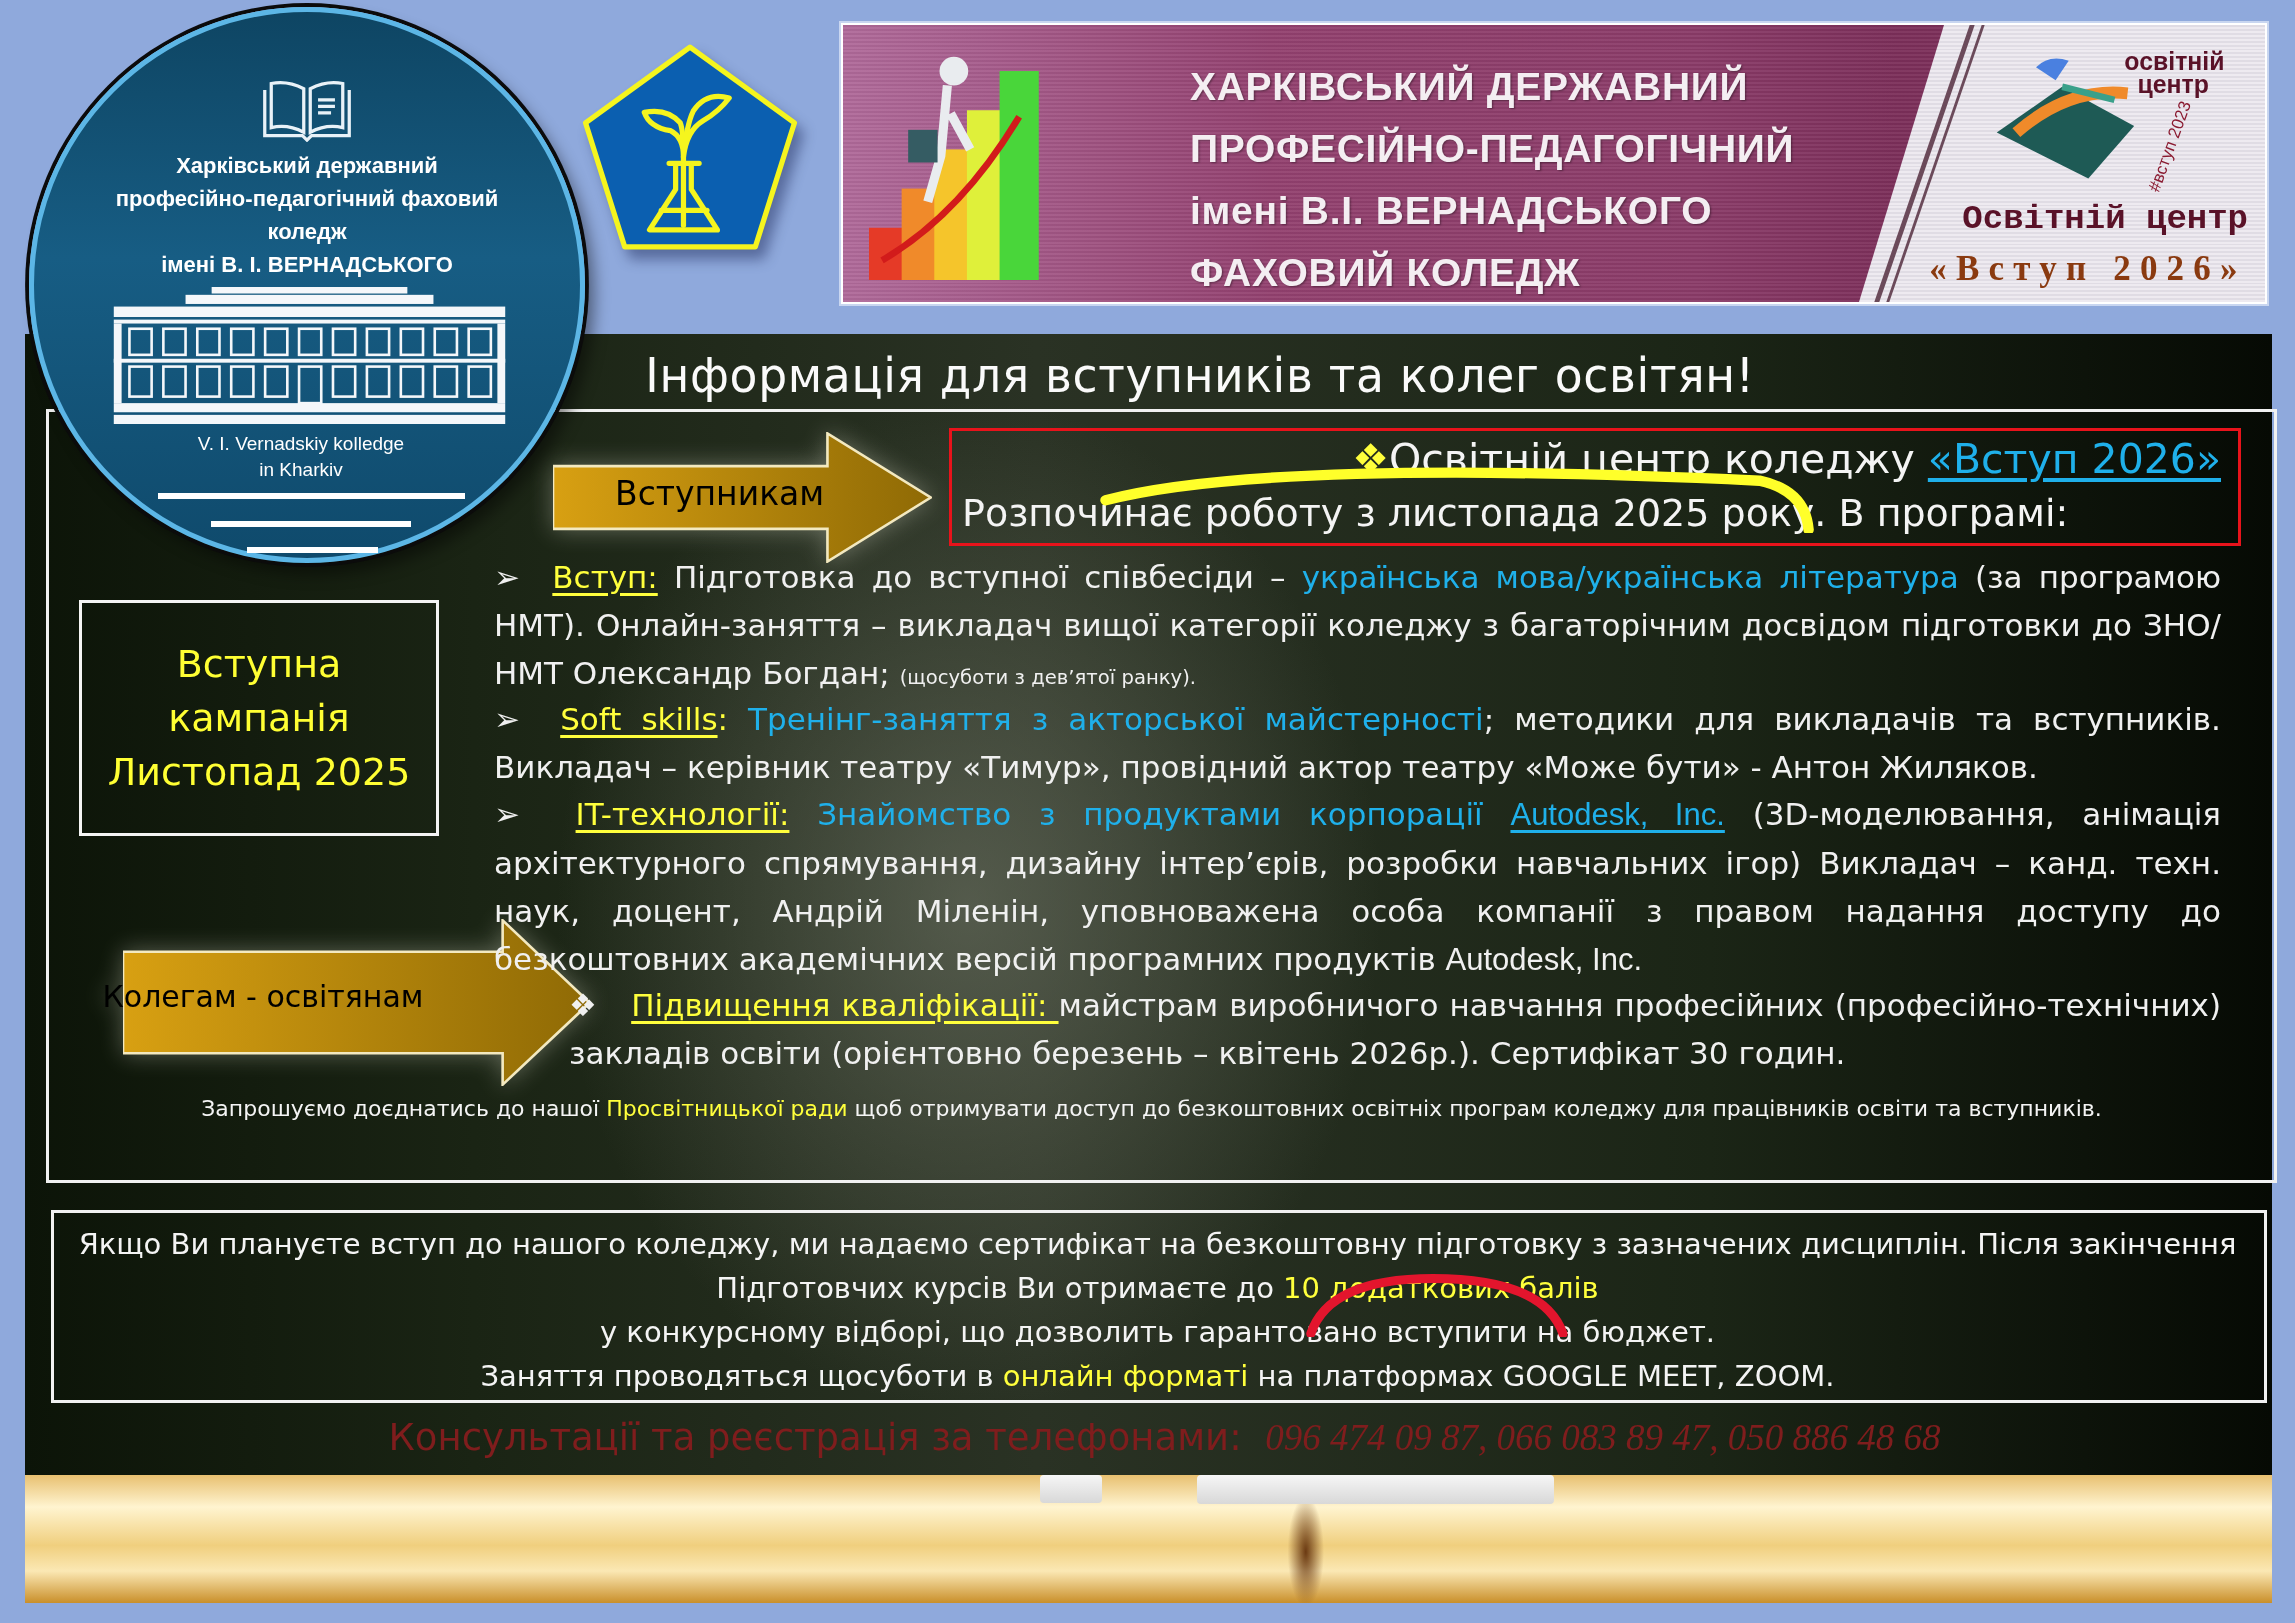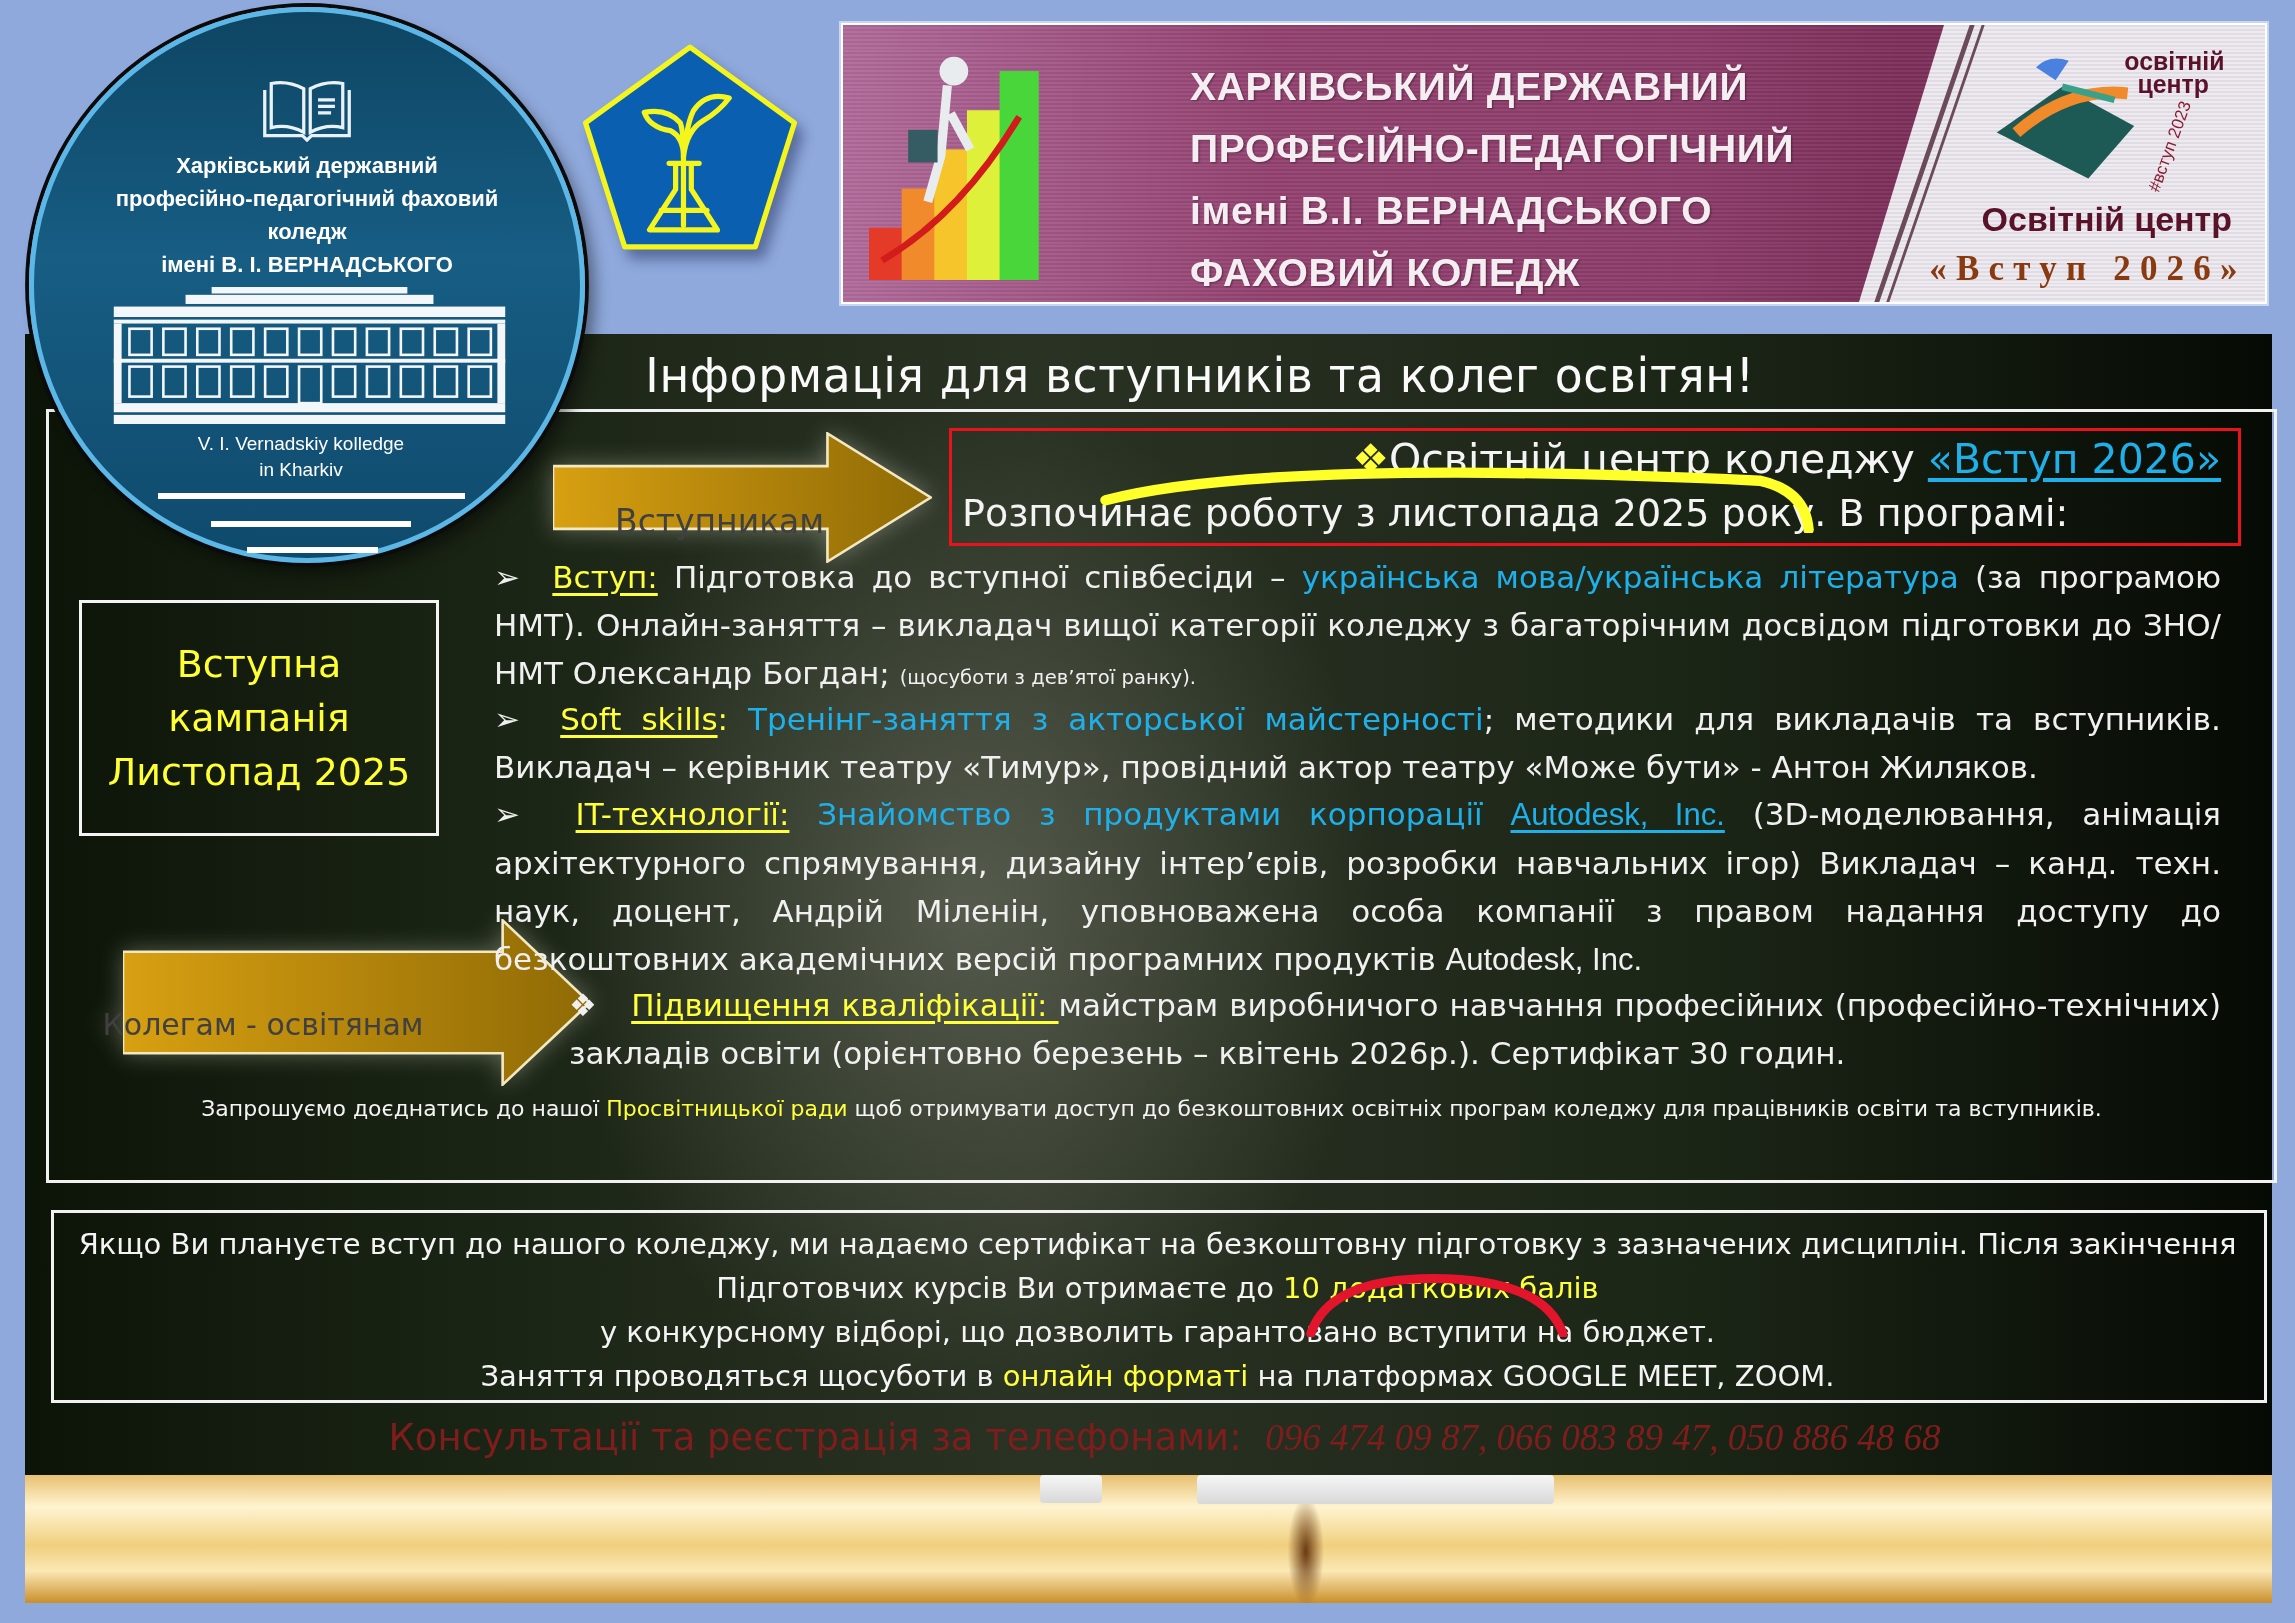--- a/index.html
+++ b/index.html
@@ -58,29 +58,29 @@
     position: absolute; top: 0; right: 0; width: 406px; height: 100%;
     background: repeating-linear-gradient(0deg, #eeeaf0 0 2px, #e0dce4 2px 3.9px);
     clip-path: polygon(85px 0, 100% 0, 100% 100%, 0 100%);
   }
   .banner .stripe { position: absolute; top: 0; width: 5.2px; height: 100%; background: #6b4a5a; transform: skewX(-19deg); }
   .banner .title {
     position: absolute; left: 347px; top: 31px;
     font-family: "Liberation Sans", sans-serif; font-weight: bold; font-size: 39px; line-height: 62px;
     color: #f4eef2; letter-spacing: 0.7px; text-shadow: 1.3px 1.3px 2px rgba(0,0,0,0.35);
   }
-  .banner .oc { position: absolute; right: 33px; top: 175px; font-family: Liberation Sans, sans-serif; font-weight: bold; font-size: 34px; color: #5a1228; }
+  .banner .oc { position: absolute; right: 17px; top: 175px; font-family: Liberation Mono, monospace; font-weight: bold; font-size: 34px; color: #5a1228; }
   .banner .vstup { position: absolute; right: 18.3px; top: 224px; font-family: "Liberation Serif", serif; font-weight: bold; font-size: 35px; color: #8a3a10; letter-spacing: 9.2px; }
 
   
   .chalk-text { color: #f4f4f4; font-family: "DejaVu Sans", sans-serif; }
   .heading { left: 366px; top: 347px; width: 1668px; text-align: center; font-size: 48px; color: #fafafa; letter-spacing: 0.7px; transform: scaleX(0.95); }
 
   .arrow { filter: drop-shadow(0 0 11.8px rgba(230,230,210,0.35)); }
-  .arrow-label { position: absolute; color: #404040; font-size: 33px; white-space: nowrap; margin-top: 28px; }
+  .arrow-label { position: absolute; color: #000000; font-size: 33px; white-space: nowrap; }
 
   .redbox {
     left: 949px; top: 428px; width: 1292px; height: 118px; border: 3.9px solid #e8131b;
     clip-path: polygon(0 0, 100% 0, 100% 100%, 0 100%);
   }
   .yellow-text { color: #ffff3c; }
   .blue-text { color: #1fb0ea; }
   .u { text-decoration: underline; text-underline-offset: 5.2px; }
 
   .para { font-size: 31px; line-height: 48px; color: #f0f0f0; text-align: justify; text-align-last: left; }

